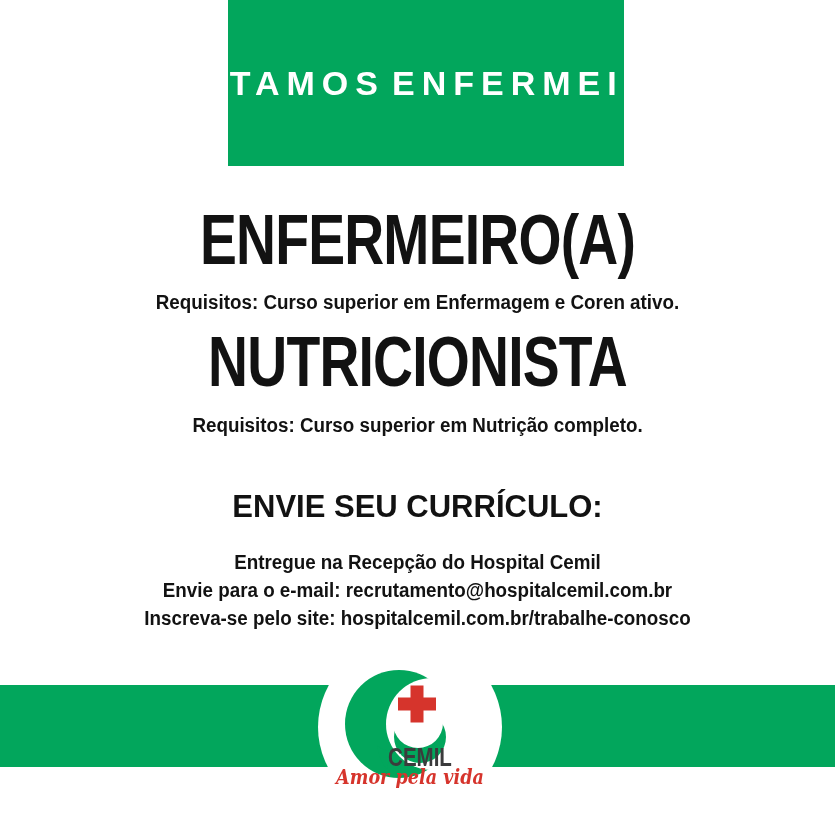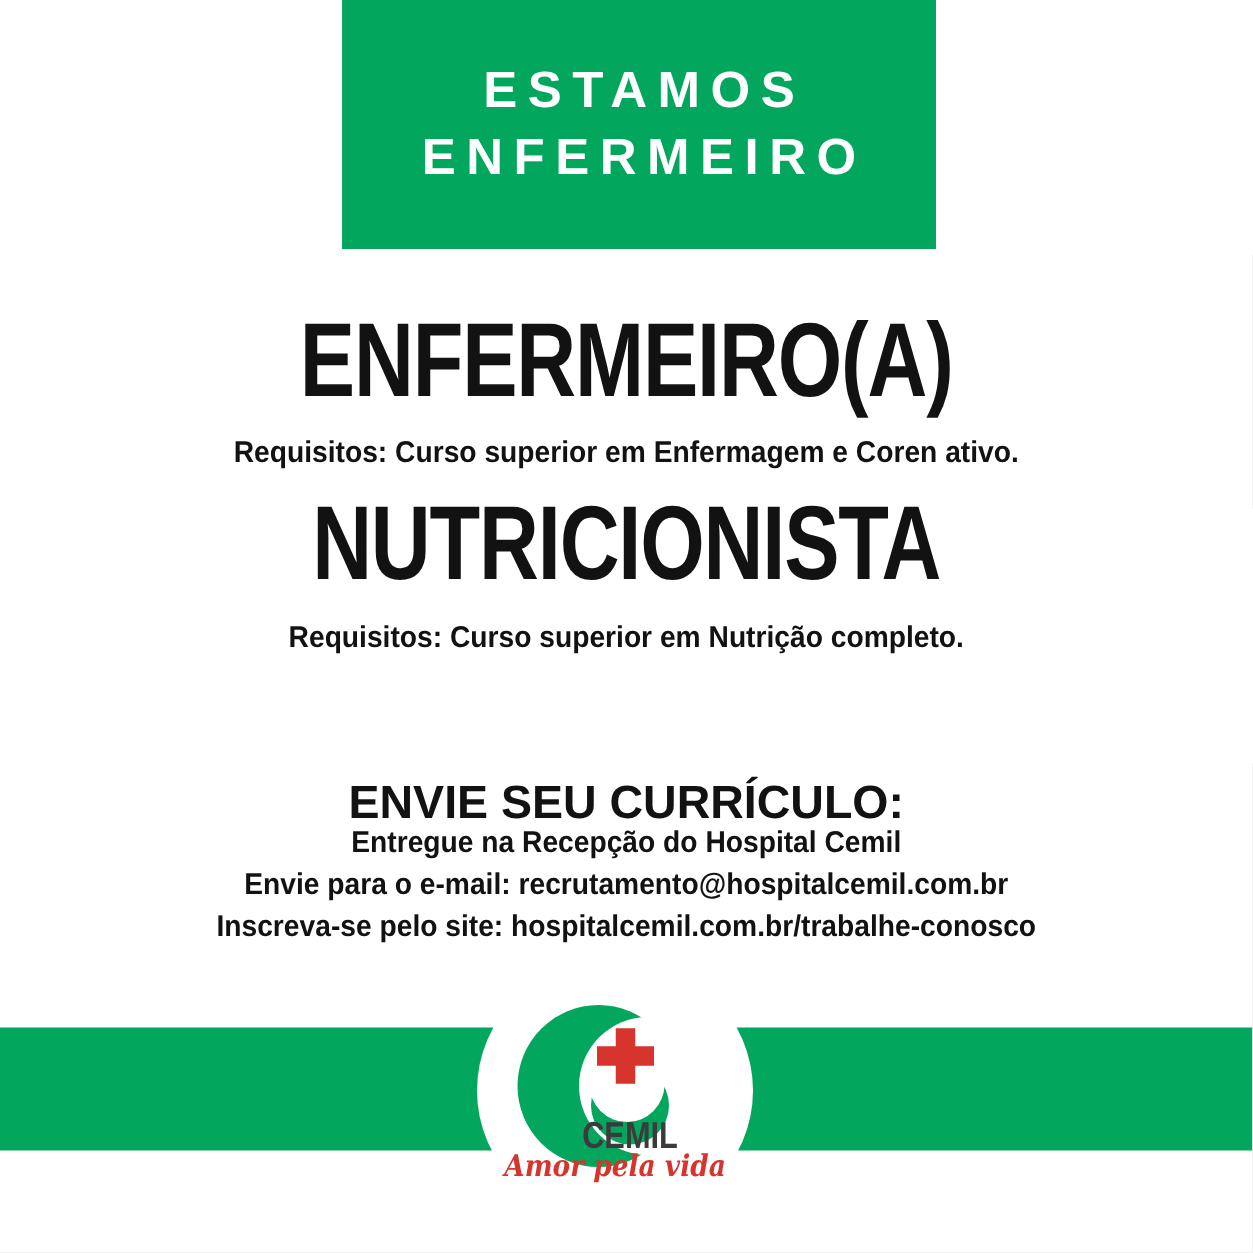--- a/index.html
+++ b/index.html
@@ -8,21 +8,21 @@
     width:835px;height:835px;
     background:#ffffff;
     overflow:hidden;
     font-family:"Liberation Sans", sans-serif;
     margin:0 auto;
   }
   
   .banner{
     position:absolute;left:228px;top:0;width:396px;height:166px;
     background:#02A65C;
-    display:flex;flex-direction:column;align-items:center;justify-content:center;
+    display:flex;flex-direction:row;align-items:center;justify-content:center;
   }
   .banner .line{
     color:#ffffff;font-weight:bold;font-size:34px;line-height:45px;
     letter-spacing:7px;text-indent:7px;white-space:nowrap;
   }
   
   .job-title{
     position:absolute;left:0;width:100%;text-align:center;
     color:#121212;font-weight:bold;font-size:70px;line-height:72px;
     letter-spacing:-1px;white-space:nowrap;
@@ -36,21 +36,20 @@
     color:#121212;font-weight:bold;font-size:20px;line-height:28px;
     white-space:nowrap;transform:scaleX(0.94);transform-origin:50% 50%;
   }
   .req.r1{top:288px;}
   .req.r2{top:411px;}
   
   .apply-heading{
     position:absolute;left:0;top:487px;width:100%;text-align:center;
     color:#121212;font-weight:bold;font-size:31px;line-height:40px;
     white-space:nowrap;
-    margin-top:28px;
   }
   .apply-lines{
     position:absolute;left:0;top:548px;width:100%;text-align:center;
     color:#121212;font-weight:bold;font-size:20px;line-height:28px;
     transform:scaleX(0.94);transform-origin:50% 50%;
   }
   .apply-lines .cline{white-space:nowrap;}
   
   .footer-band{
     position:absolute;left:0;top:685px;width:835px;height:82px;

